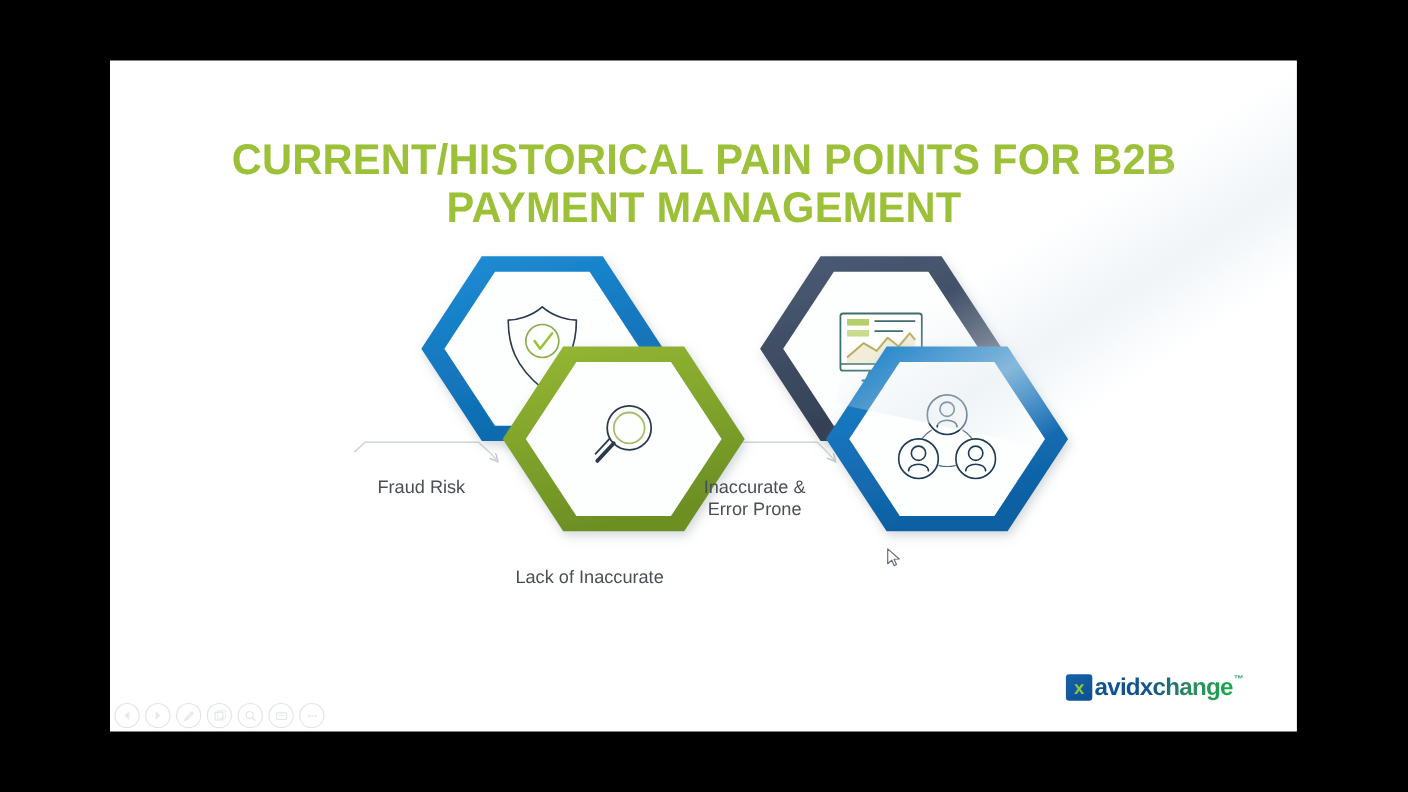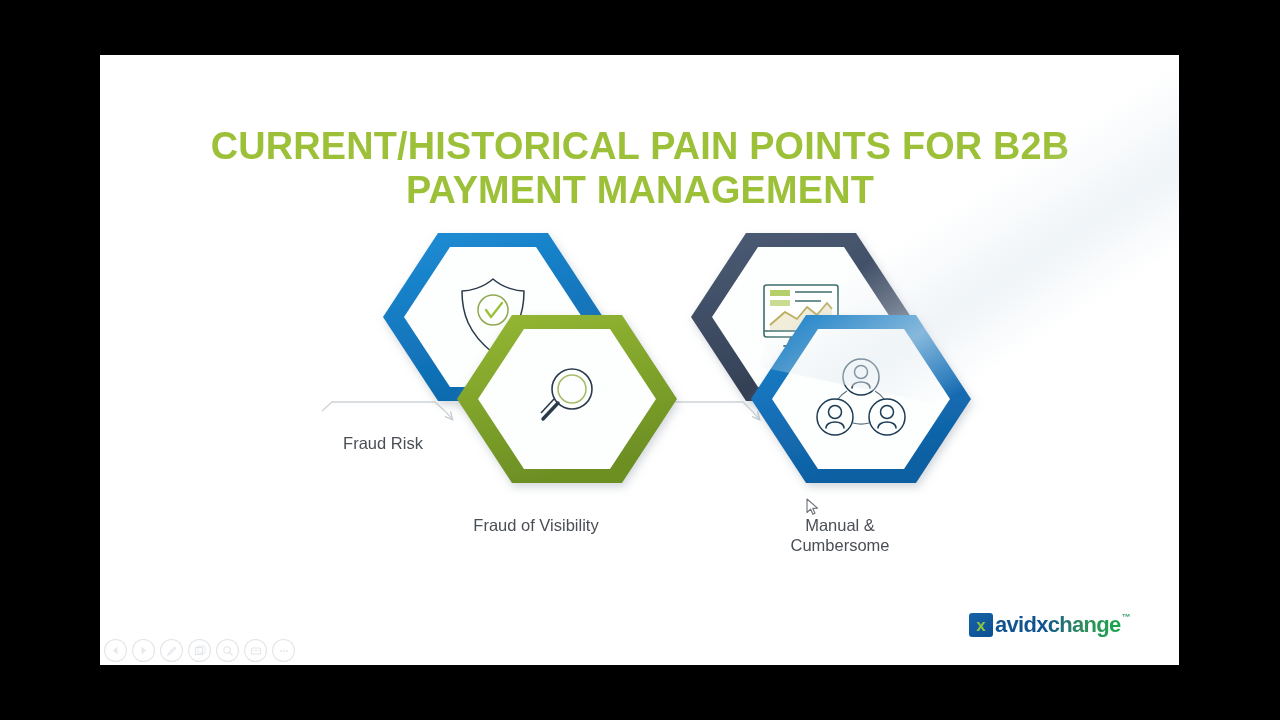--- a/index.html
+++ b/index.html
@@ -197,23 +197,23 @@
           <circle cx="26" cy="13" r="6.5"></circle>
           <path d="M17,29 C17,21 35,21 35,29" stroke-linecap="round"></path>
           <path d="M-14,-8 A30,30 0 0,0 -23,0" stroke-width="1.1" opacity=".75"></path>
           <path d="M14,-8 A30,30 0 0,1 23,0" stroke-width="1.1" opacity=".75"></path>
           <path d="M-8,24 A30,30 0 0,0 8,24" stroke-width="1.1" opacity=".75"></path>
         </g>
 
       </svg>
 
       <div class="hexlabel" id="label-fraud">Fraud Risk</div>
-      <div class="hexlabel" id="label-visibility">Fraud of Visibility</div>
-      <div class="hexlabel" id="label-manual">Manual &amp;
-Cumbersome</div>
+      <div class="hexlabel" id="label-visibility">Lack of Inaccurate</div>
+      <div class="hexlabel" id="label-inaccurate">Inaccurate &amp;
+Error Prone</div>
 
     </div>
 
     <div id="logo">
       <div id="logo-mark">x</div>
       <div id="logo-word">avidxchange</div>
       <div id="logo-tm">™</div>
     </div>
 
   </div>

